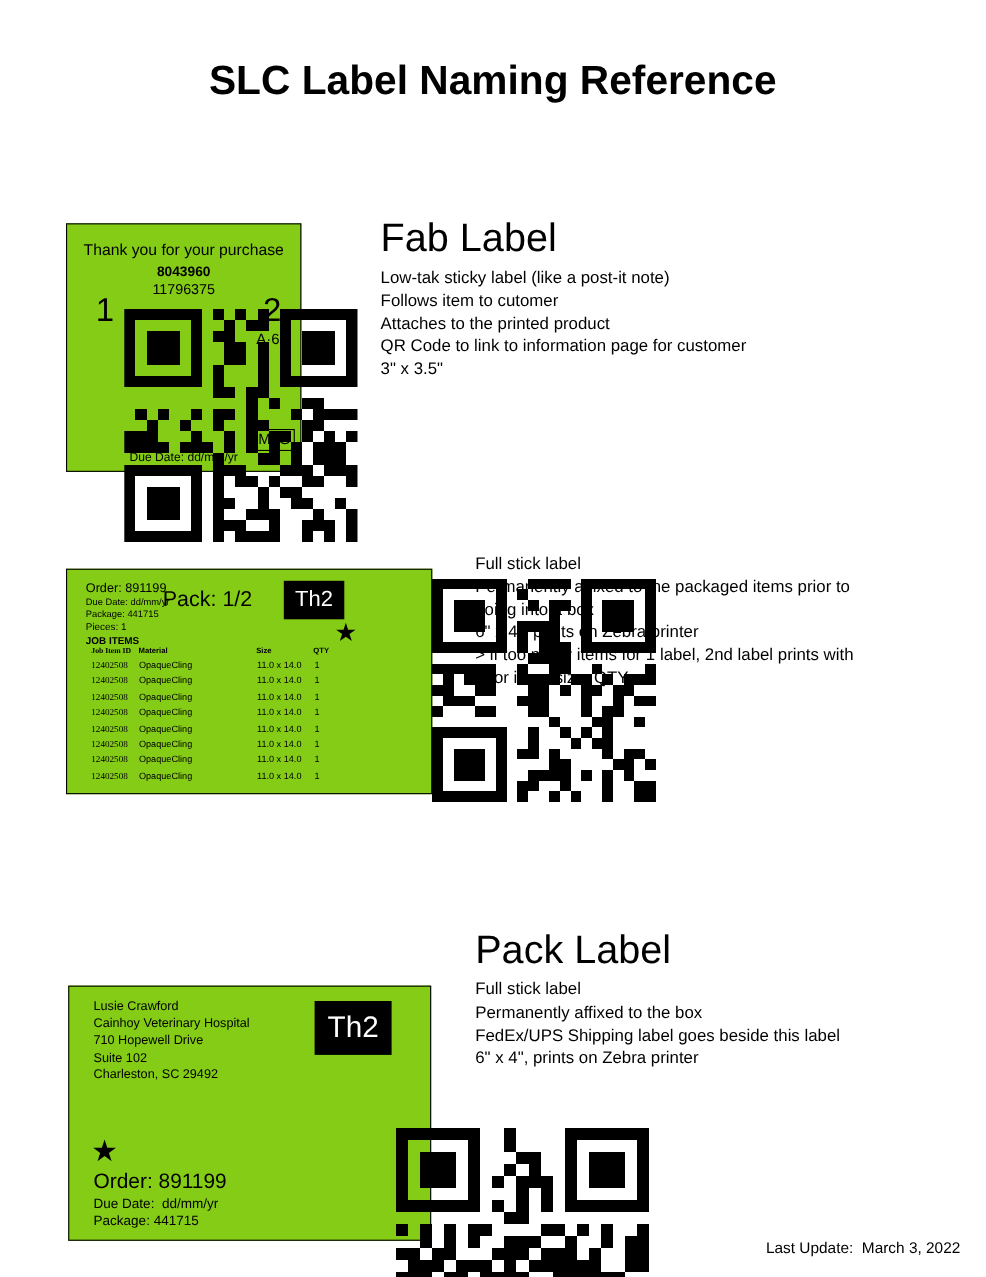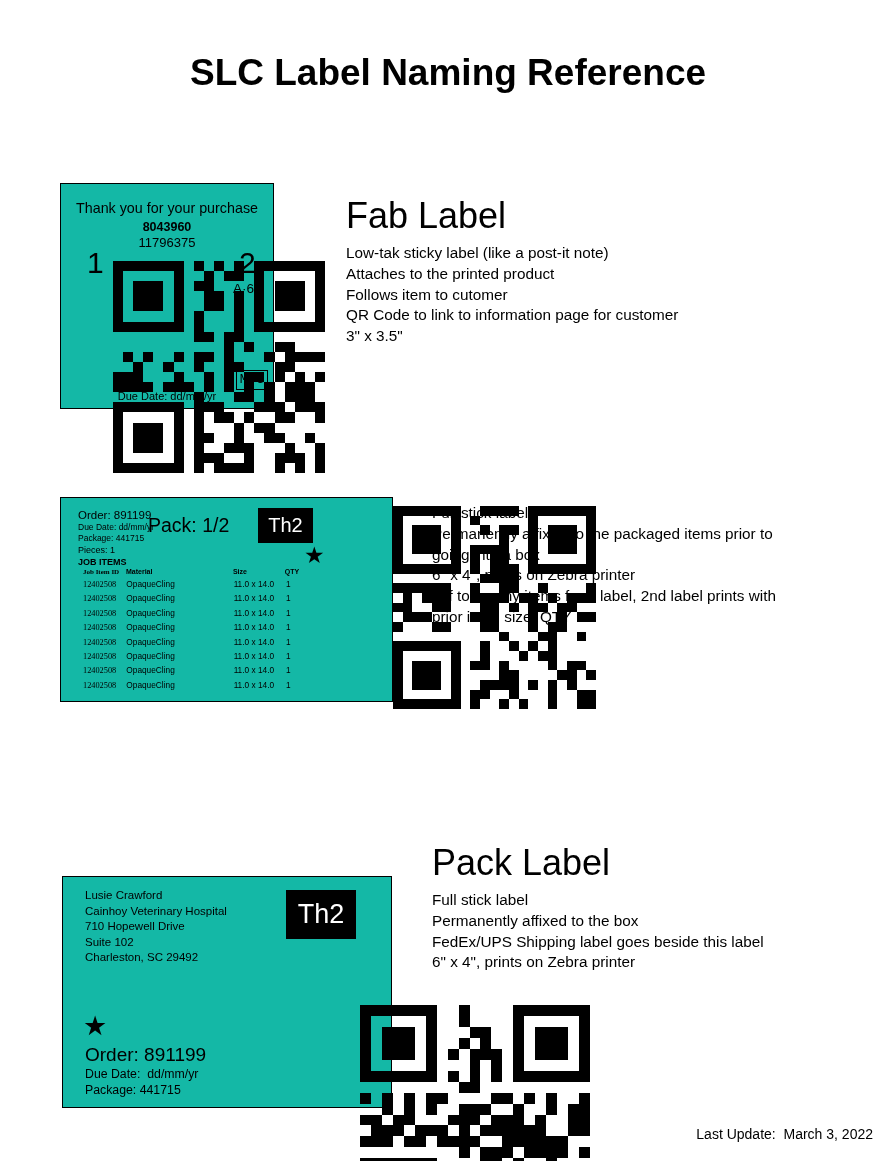--- a/index.html
+++ b/index.html
@@ -17,32 +17,32 @@
 
   
   .desc { position:absolute; width:460px; }
   .desc h2 { margin:0 0 7px 0; font-size:36px; font-weight:normal; line-height:40px; white-space:pre; }
   .desc-line { font-size:15.3px; line-height:20.8px; white-space:nowrap; }
   .fab-desc  { left:346px; top:196px; }
   .qc-desc   { left:432px; top:503px; }
   .pack-desc { left:432px; top:843px; }
 
   
-  .label-card { position:absolute; background:#14b8a6; border:1.5px solid #000; box-sizing:border-box; }
+  .label-card { position:absolute; background:#84cc16; border:1.5px solid #000; box-sizing:border-box;margin-top:20px; }
 
   
   .fab-card { left:60px; top:183px; width:214px; height:226px; }
   .fab-thanks { margin-top:16px; text-align:center; font-size:14.3px; }
   .fab-order  { margin-top:4px; text-align:center; font-size:12.5px; font-weight:bold; }
   .fab-item   { margin-top:1px; text-align:center; font-size:13px; }
   .fab-one { position:absolute; left:26px;  top:62px; font-size:30px; }
   .fab-two { position:absolute; left:178px; top:62px; font-size:30px; }
   .fab-a6  { position:absolute; left:172px; top:97px; font-size:13.5px;text-align:center; }
   .fab-qr  { position:absolute; left:52px; top:71px; width:116px; height:116px; }
-  .fab-mog { position:absolute; right:5px; bottom:18px; border:1.3px solid #000; font-size:13.5px; padding:1px 3px 2px 3px;font-family:Liberation Mono, monospace; }
+  .fab-mog { position:absolute; right:5px; bottom:18px; border:1.3px solid #000; font-size:13.5px; padding:1px 3px 2px 3px; }
   .fab-due { position:absolute; bottom:6px; left:0; width:100%; text-align:center; font-size:11px; }
 
   
   .qc-card { left:60px; top:497px; width:333px; height:205px; }
   .qc-info { position:absolute; left:17px; top:10px; line-height:1.25; }
   .qc-order  { font-size:11.5px; }
   .qc-small  { font-size:8.5px; }
   .qc-pieces { font-size:9px; margin-top:1px; }
   .qc-pack { position:absolute; left:87px; top:16px; font-size:19.5px; }
   .qc-th2 {
@@ -319,22 +319,22 @@
       </svg>
     <div class="fab-two">2</div>
     <div class="fab-a6">A·6</div>
     <div class="fab-mog">MoG</div>
     <div class="fab-due">Due Date: dd/mm/yr</div>
   </div>
 
   <div class="desc fab-desc">
     <h2>Fab Label</h2>
     <div class="desc-line">Low-tak sticky label (like a post-it note)</div>
+    <div class="desc-line">Follows item to cutomer</div>
     <div class="desc-line">Attaches to the printed product</div>
-    <div class="desc-line">Follows item to cutomer</div>
     <div class="desc-line">QR Code to link to information page for customer</div>
     <div class="desc-line">3" x 3.5"</div>
   </div>
 
   <div class="label-card qc-card">
     <div class="qc-info">
       <div class="qc-order">Order: 891199</div>
       <div class="qc-small">Due Date: dd/mm/yr</div>
       <div class="qc-small">Package: 441715</div>
       <div class="qc-pieces">Pieces: 1</div>

